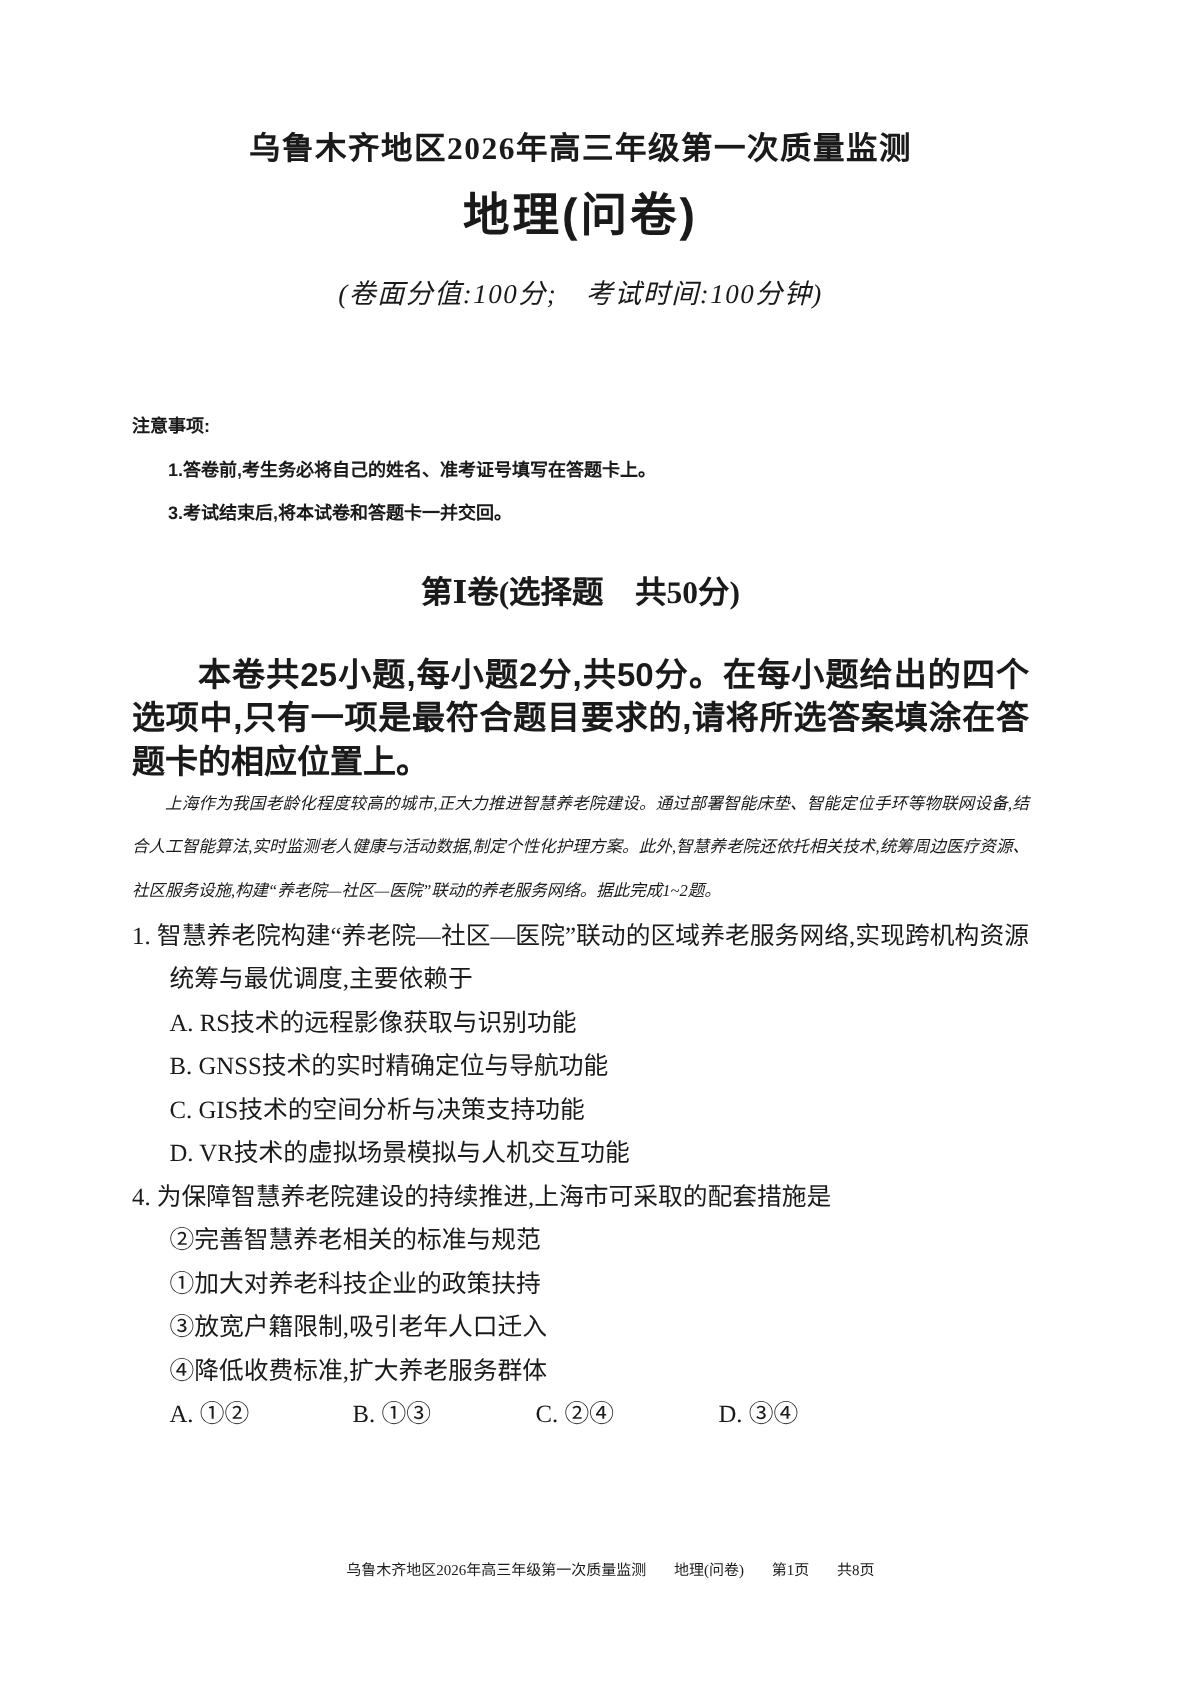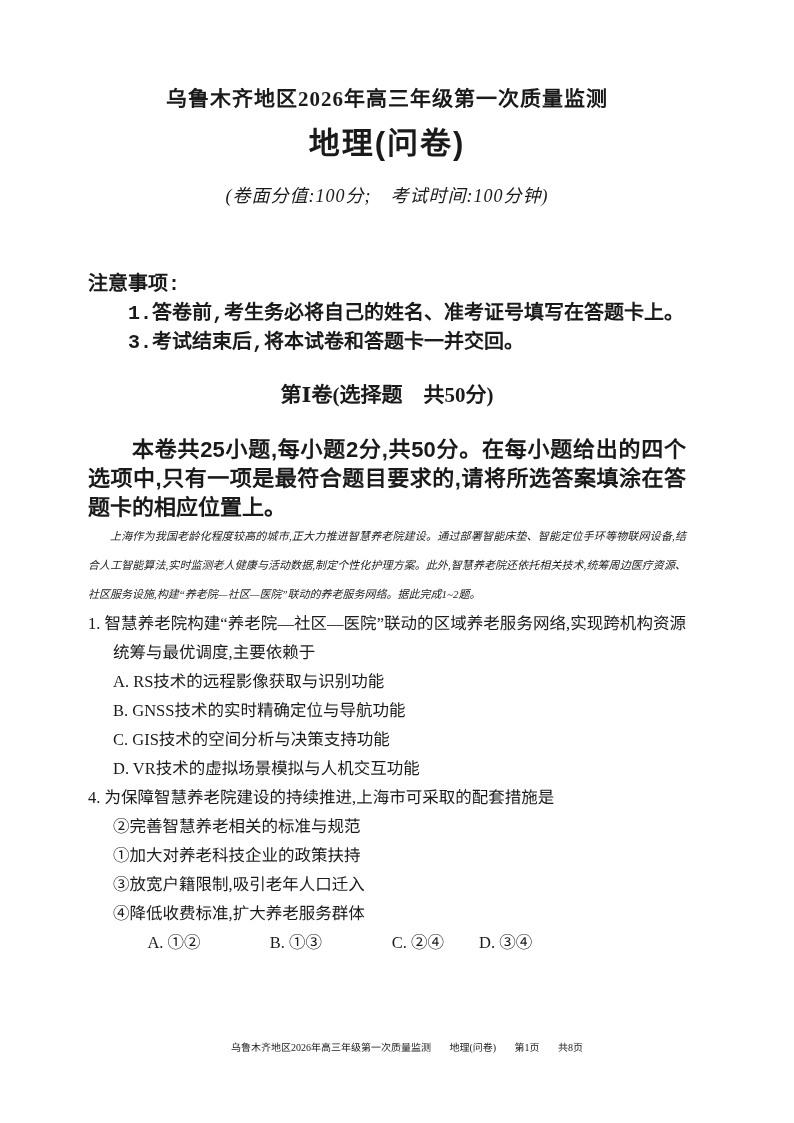--- a/index.html
+++ b/index.html
@@ -40,23 +40,23 @@
   .doc-meta {
     text-align: center;
     font-size: 18px;
     line-height: 24px;
     font-style: italic;
     letter-spacing: 1px;
     margin-bottom: 62px;
   }
   
   .notice {
-    font-family: Liberation Mono, monospace;
+    font-family: Liberation Sans, sans-serif;
     font-weight: 700;
-    font-size: 20px;
+    font-size: 12px;
     line-height: 29px;
     margin-top: 42px;
   }
   .notice-heading { text-indent: 0; }
   .notice-item { text-indent: 2em; text-align: justify; }
   
   .section-heading {
     text-align: center;
     font-size: 21px;
     line-height: 28px;
@@ -89,21 +89,20 @@
     text-align: justify;
   }
   .q-option, .q-subitem {
     margin-left: 25px;
     text-align: left;
   }
   .q-options-row {
     margin-left: 25px;
     display: flex;
     flex-direction: row;
-    text-align: center;
   }
   .q-options-row .opt { width: 122px; }
   .q-options-row .opt:last-child { width: auto; }
   
   .page-footer {
     position: absolute;
     left: 0;
     top: 1038px;
     width: 794px;
     text-align: center;

